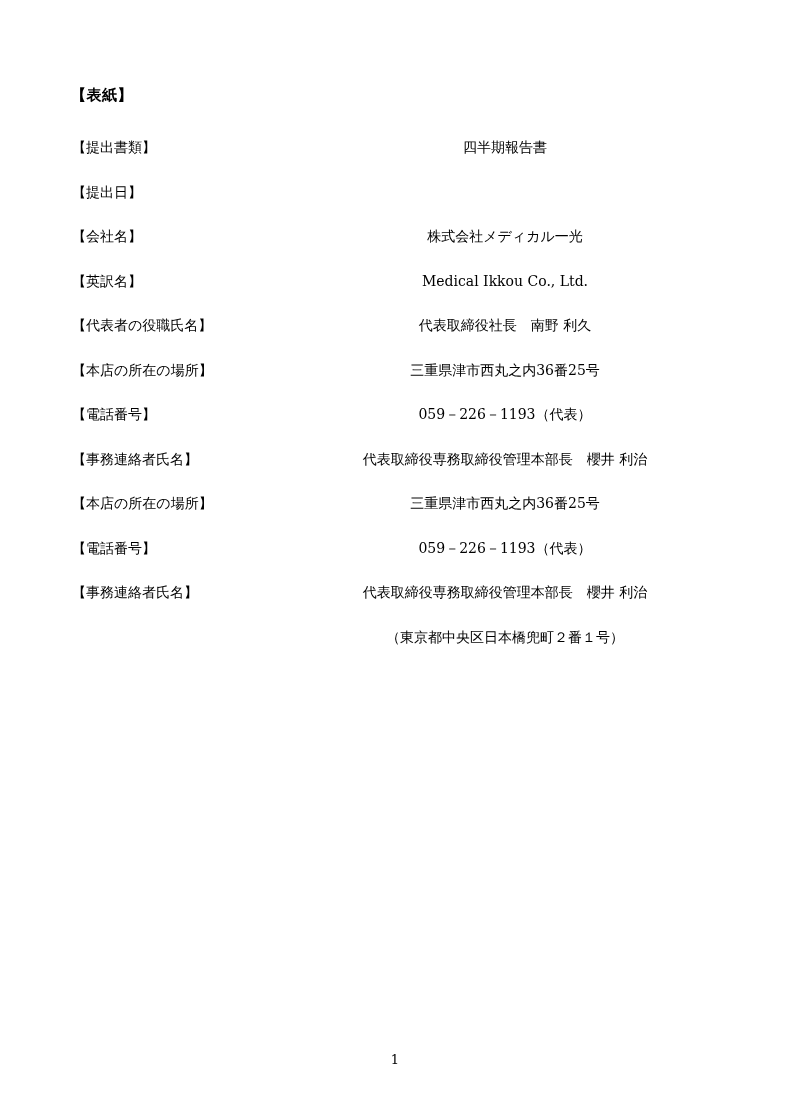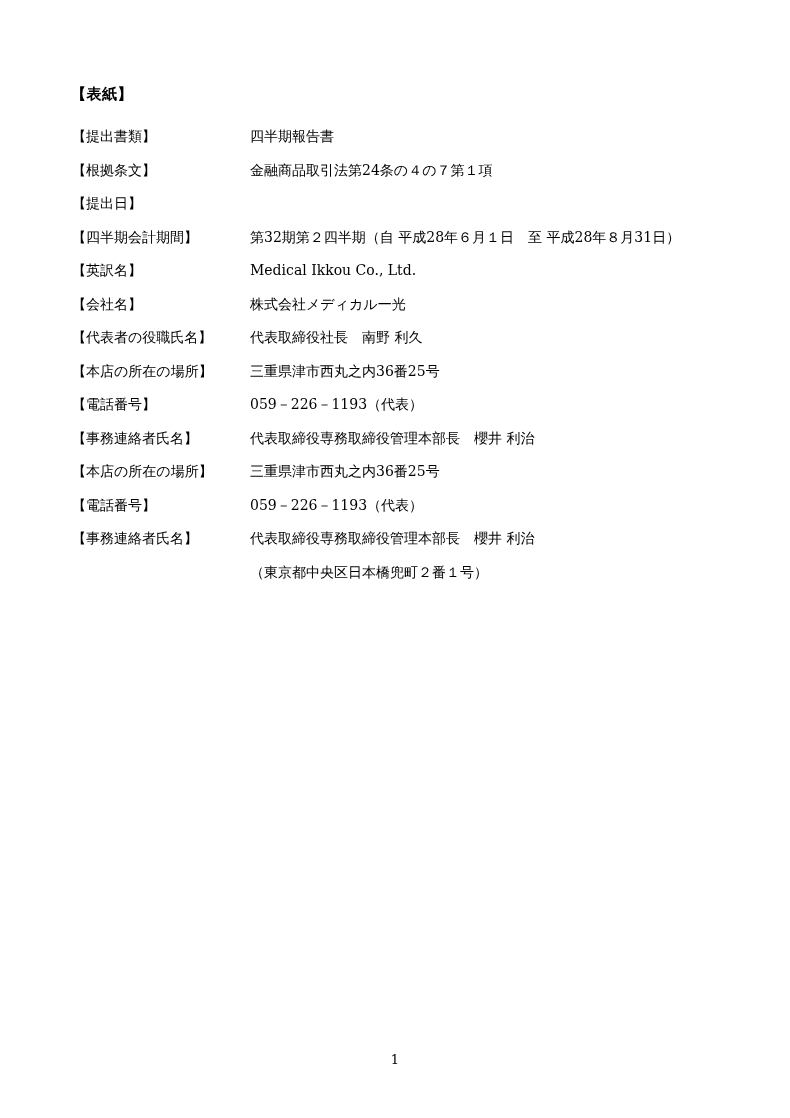--- a/index.html
+++ b/index.html
@@ -18,50 +18,52 @@
   .doc-page {
     position: absolute;
     inset: 0;
     background: #ffffff;
     overflow: hidden;
   }
   .doc-title {
     position: absolute;
     left: 71px;
     top: 86px;
-    font-family: Liberation Mono, monospace;
+    font-family: Liberation Serif, serif;
     font-weight: bold;
     font-size: 15px;
     line-height: 19px;
     letter-spacing: 0.5px;
     white-space: pre;
   }
   .fields {
     position: absolute;
     left: 72px;
     top: 128px;
     right: 30px;
   }
   .field-row {
     display: flex;
     align-items: flex-start;
     height: 33.5px;
+    margin-top: 11px;
   }
   .field-label {
     flex: 0 0 178px;
     width: 178px;
     font-size: 14px;
     line-height: 16px;
     white-space: pre;
   }
   .field-value {
     flex: 1 1 auto;
     font-size: 14px;
     line-height: 16px;
     white-space: pre;
+    text-align: center;
   }
   .page-number {
     position: absolute;
     top: 1052px;
     left: 0;
     width: 100%;
     text-align: center;
     font-size: 13px;
     line-height: 15px;
   }
@@ -73,43 +75,35 @@
 
   <div class="doc-title">【表紙】</div>
 
   <div class="fields">
 
     <div class="field-row">
       <div class="field-label">【提出書類】</div>
       <div class="field-value">四半期報告書</div>
     </div>
 
-    <div class="field-row">
-      <div class="field-label">【根拠条文】</div>
-      <div class="field-value">金融商品取引法第24条の４の７第１項</div>
-    </div>
 
 
     <div class="field-row">
       <div class="field-label">【提出日】</div>
     </div>
 
+
     <div class="field-row">
-      <div class="field-label">【四半期会計期間】</div>
-      <div class="field-value">第32期第２四半期（自 平成28年６月１日　至 平成28年８月31日）</div>
+      <div class="field-label">【会社名】</div>
+      <div class="field-value">株式会社メディカル一光</div>
     </div>
 
     <div class="field-row">
       <div class="field-label">【英訳名】</div>
       <div class="field-value">Medical Ikkou Co., Ltd.</div>
-    </div>
-
-    <div class="field-row">
-      <div class="field-label">【会社名】</div>
-      <div class="field-value">株式会社メディカル一光</div>
     </div>
 
     <div class="field-row">
       <div class="field-label">【代表者の役職氏名】</div>
       <div class="field-value">代表取締役社長　南野 利久</div>
     </div>
 
     <div class="field-row">
       <div class="field-label">【本店の所在の場所】</div>
       <div class="field-value">三重県津市西丸之内36番25号</div>

